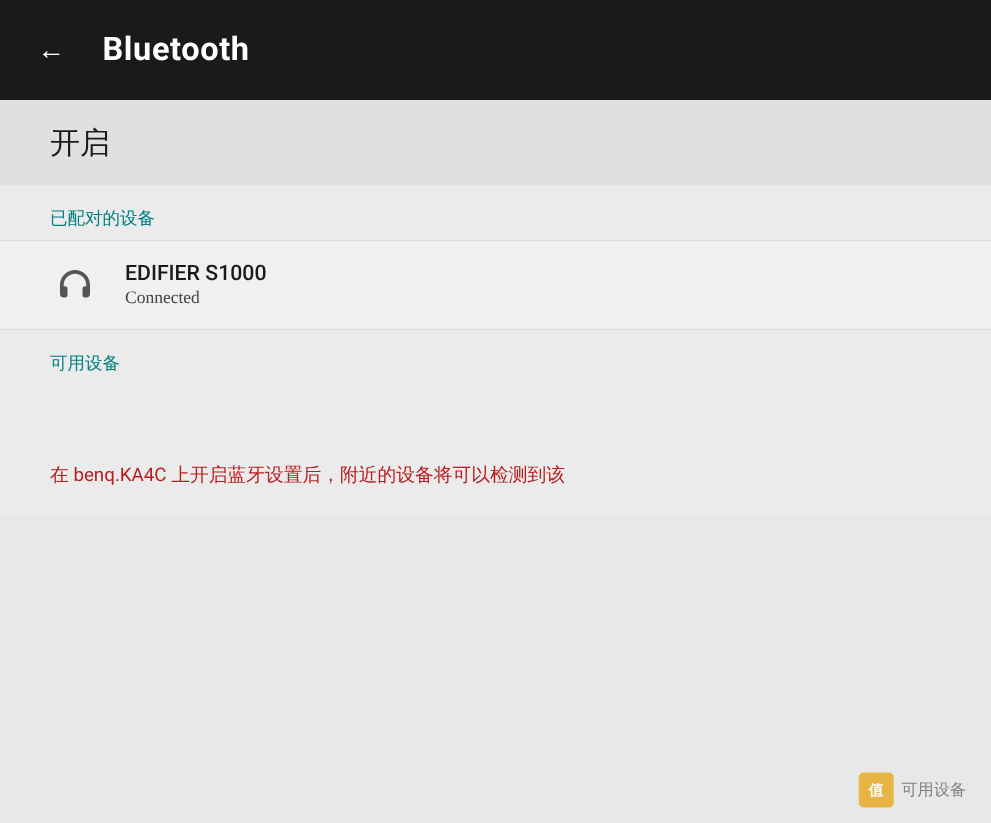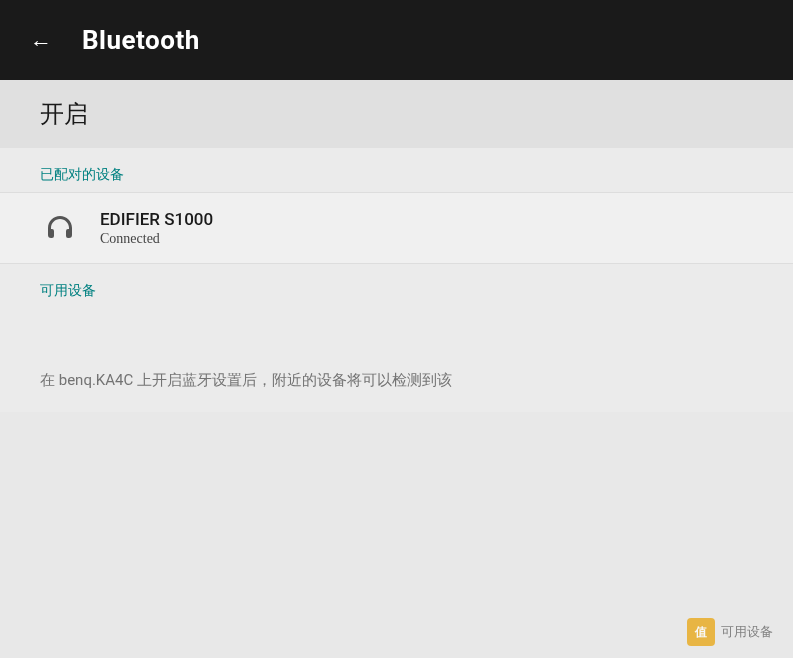--- a/index.html
+++ b/index.html
@@ -103,21 +103,21 @@
       font-family: Liberation Serif, serif;
     }
 
     .available-section-label {
       color: #008080;
       font-size: 14px;
       padding: 18px 40px 8px 40px;
     }
 
     .notice-text {
-      color: #737373;
+      color: #b91c1c;
       font-size: 15px;
       padding: 60px 40px 20px 40px;
       line-height: 1.6;
     }
 
     .watermark {
       position: absolute;
       bottom: 12px;
       right: 20px;
       display: flex;

